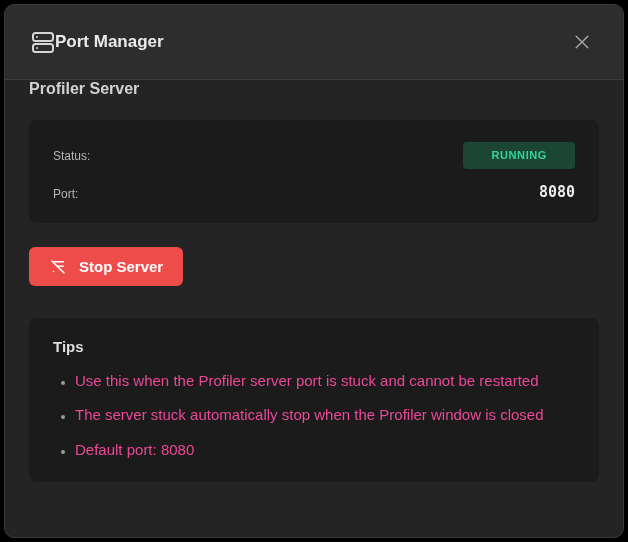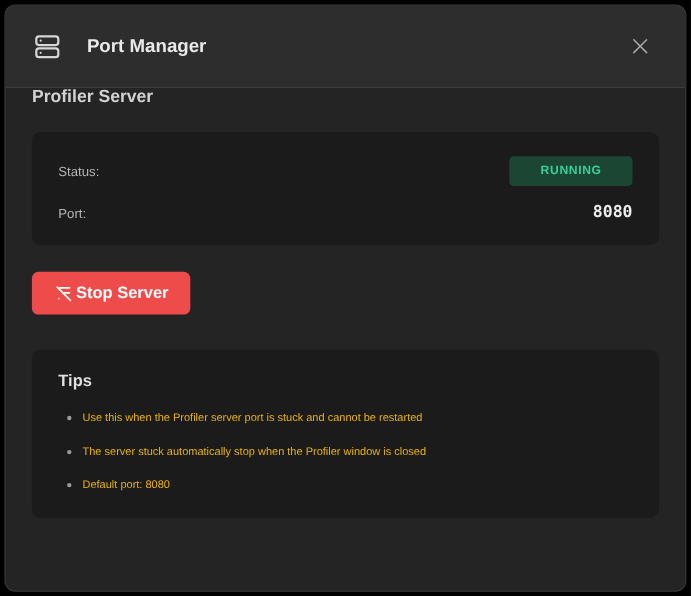--- a/index.html
+++ b/index.html
@@ -32,21 +32,21 @@
     align-items:center;
     padding:0 26px;
   }
   .titlebar .app-icon{
     width:24px;height:24px;
     color:#d6d6d6;
     flex:0 0 auto;
     display:flex;align-items:center;justify-content:center;
   }
   .titlebar .title{
-    margin-left:24px;
+    margin-left:0;
     font-size:17px;
     font-weight:bold;
     color:#eaeaea;
     flex:1 1 auto;
   }
   .close-btn{
     width:30px;height:30px;
     display:flex;align-items:center;justify-content:center;
     color:#a9a9a9;
     cursor:pointer;
@@ -96,21 +96,21 @@
     font-size:15px;
     font-weight:bold;
     color:#ececec;
   }
   
   .stop-btn{
     margin-top:24px;
     height:39px;
     display:inline-flex;
     align-items:center;
-    gap:2px;
+    gap:12px;
     padding:0 20px;
     background:var(--danger);
     border:none;
     border-radius:6px;
     color:#fff;
     font-family:"Liberation Sans", sans-serif;
     font-size:15px;
     font-weight:bold;
     cursor:pointer;
   }
@@ -128,22 +128,22 @@
     font-size:15px;
     font-weight:bold;
     color:#dedede;
   }
   .tips-list{
     margin-top:16px;
     padding-left:22px;
     list-style:disc;
   }
   .tips-list li{
-    font-size:10px;
-    color:#eab308;
+    font-size:15px;
+    color:#ec4899;
     line-height:1.35;
   }
   .tips-list li + li{ margin-top:14px; }
   .tips-list li::marker{ color:#9a9a9a; font-size:12px; }
 </style>
 </head>
 <body>
 
 <div class="window">
 

